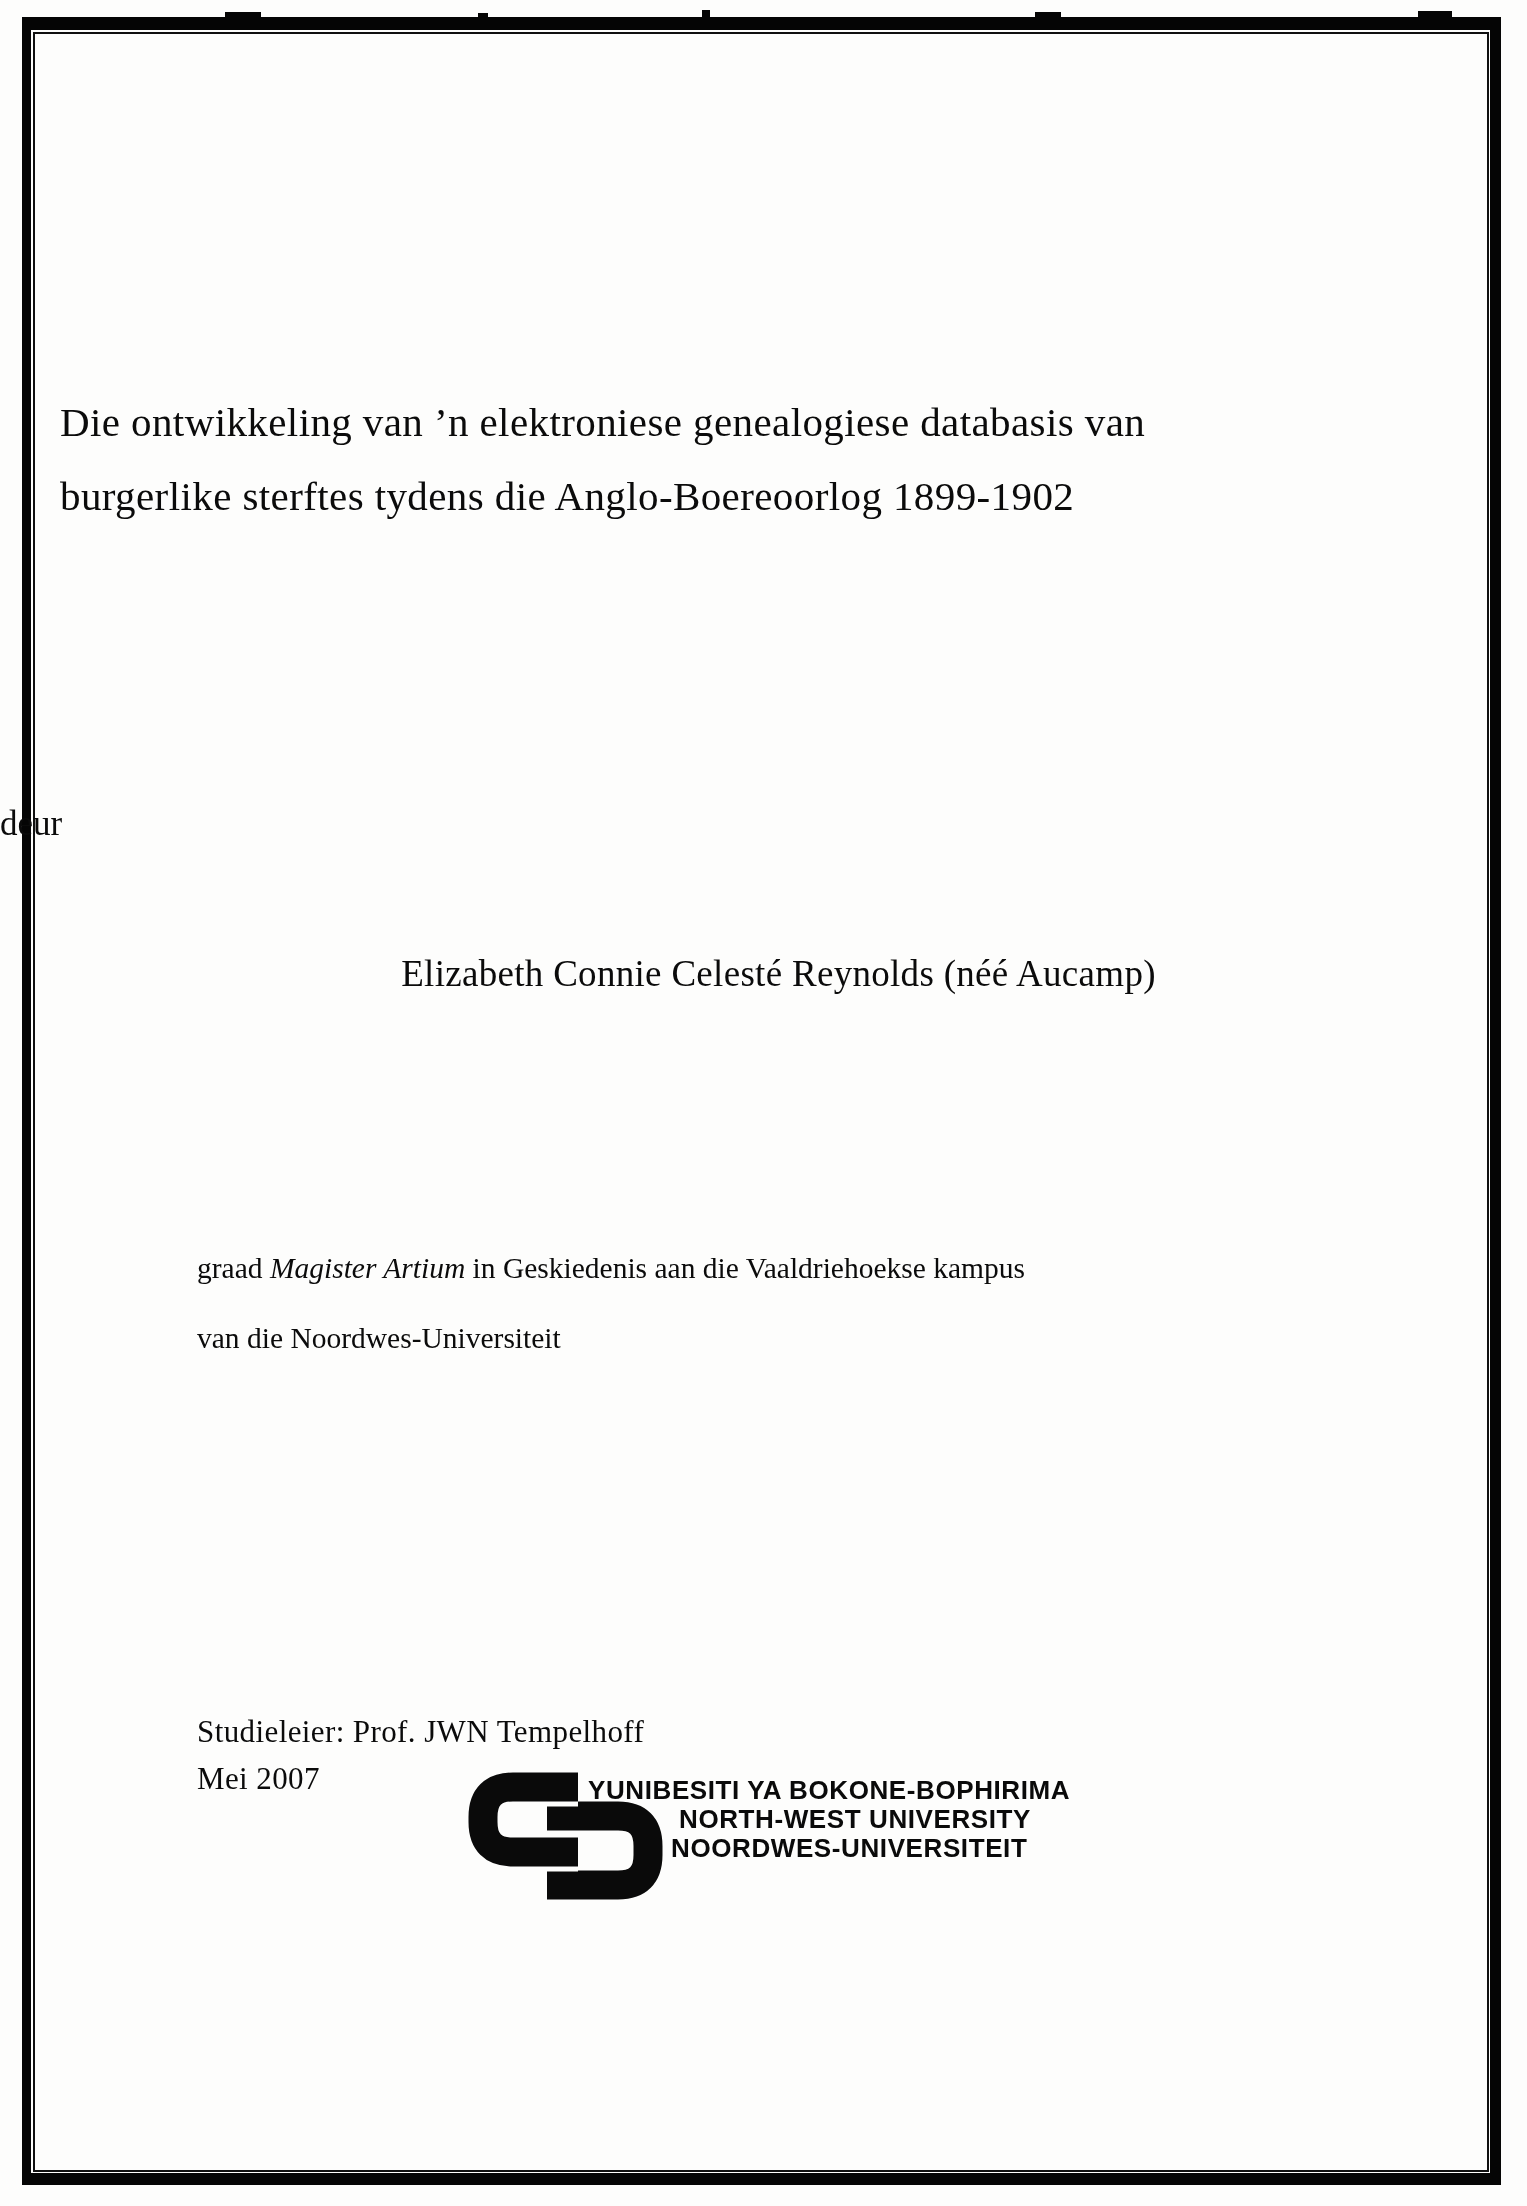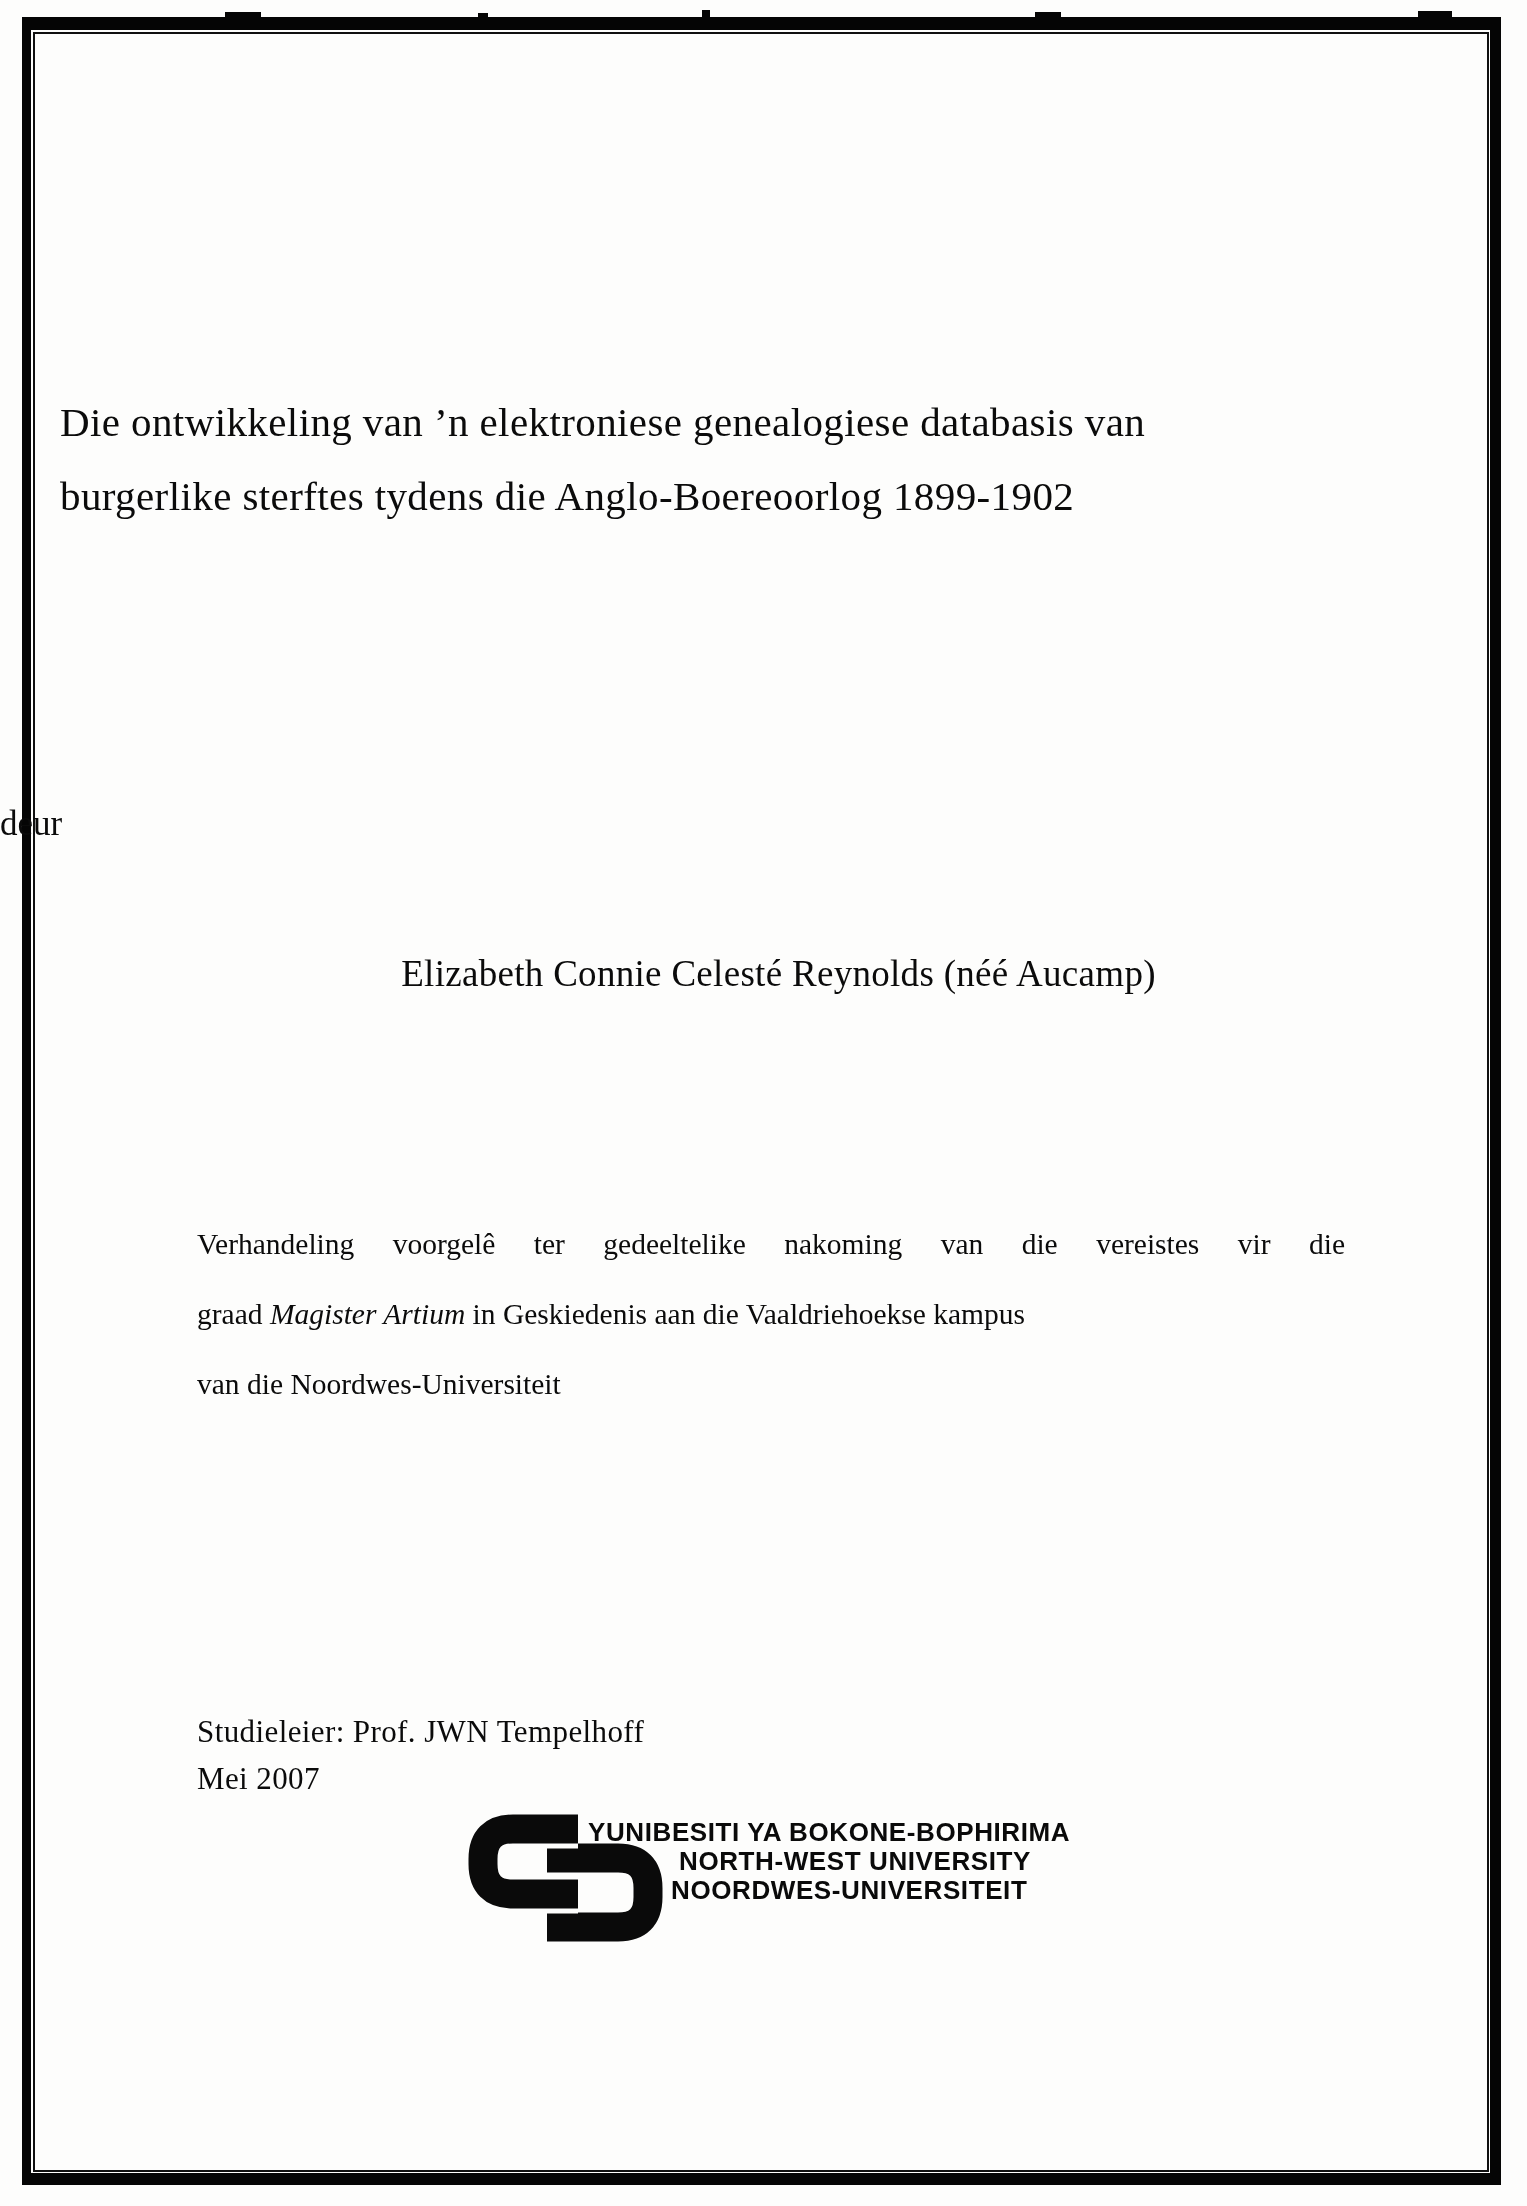--- a/index.html
+++ b/index.html
@@ -34,21 +34,21 @@
 
   .declaration { position:absolute; left:197px; top:1221px; width:1148px;
                  font-size:29.5px; line-height:46px; }
   .decl-just { text-align:justify; text-align-last:justify; white-space:normal; }
   .decl-line { white-space:nowrap;margin-top:24px; }
   .italic { font-style:italic; }
 
   .supervisor-block { position:absolute; left:197px; top:1708px;
                       font-size:31px; line-height:47px; letter-spacing:0.4px; }
 
-  .logo { position:absolute; left:468px; top:1810px; width:640px; height:140px; }
+  .logo { position:absolute; left:468px; top:1768px; width:640px; height:140px; }
   .logo-mark { position:absolute; left:0; top:2px; width:200px; height:132px; }
   .logo-line { position:absolute; font-family:"Liberation Sans", sans-serif;
                font-weight:bold; font-size:26px; line-height:28px;
                letter-spacing:0.6px; color:#0a0a0a; white-space:nowrap; }
   .ll1 { left:120px; top:8px; }
   .ll2 { left:203px; top:37px;margin-left:8px; }
   .ll3 { left:203px; top:66px; }
 </style>
 </head>
 <body>
@@ -61,21 +61,20 @@
 <div class="speck s4"></div>
 <div class="speck s5"></div>
 
 <div class="title-line title-1">Die ontwikkeling van ’n elektroniese genealogiese databasis van</div>
 <div class="title-line title-2">burgerlike sterftes tydens die Anglo-Boereoorlog 1899-1902</div>
 
 <div class="byline">deur</div>
 <div class="author">Elizabeth Connie Celesté Reynolds (néé Aucamp)</div>
 
 <div class="declaration">
-  <div class="decl-just">Verhandeling voorgelê ter gedeeltelike nakoming van die vereistes vir die</div>
   <div class="decl-line"><span>graad </span><span class="italic">Magister Artium</span><span> in Geskiedenis aan die Vaaldriehoekse kampus</span></div>
   <div class="decl-line">van die Noordwes-Universiteit</div>
 </div>
 
 <div class="supervisor-block">
   <div>Studieleier: Prof. JWN Tempelhoff</div>
   <div>Mei 2007</div>
 </div>
 
 <div class="logo">

